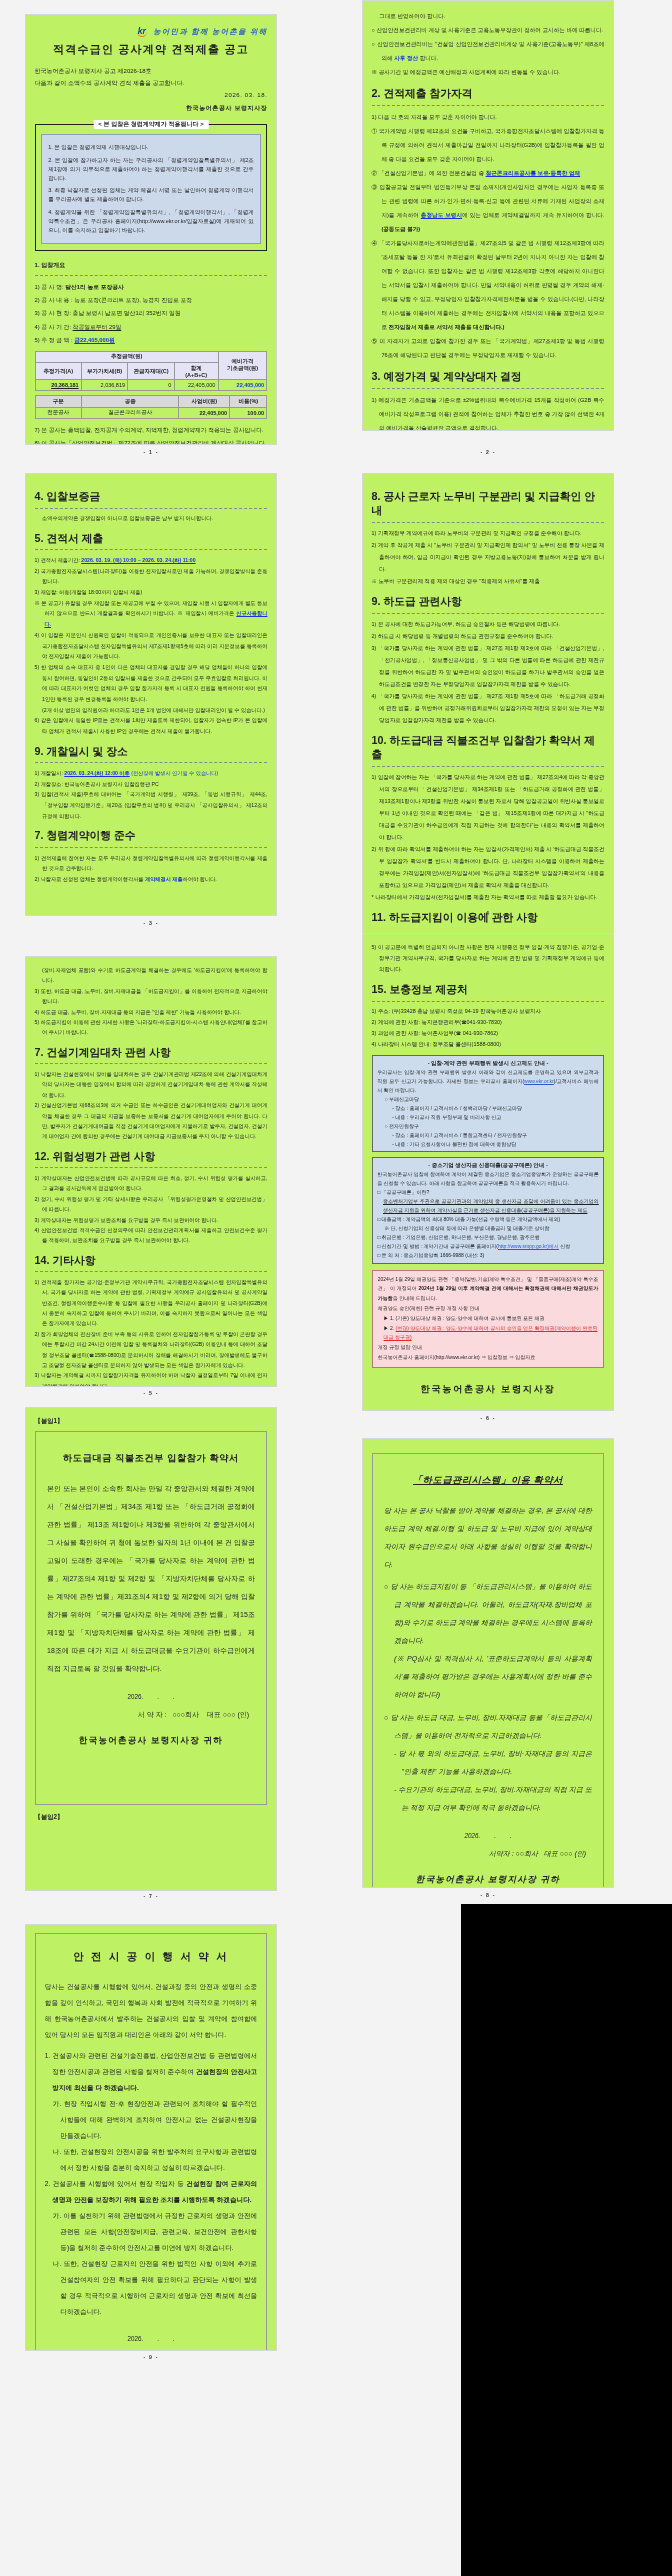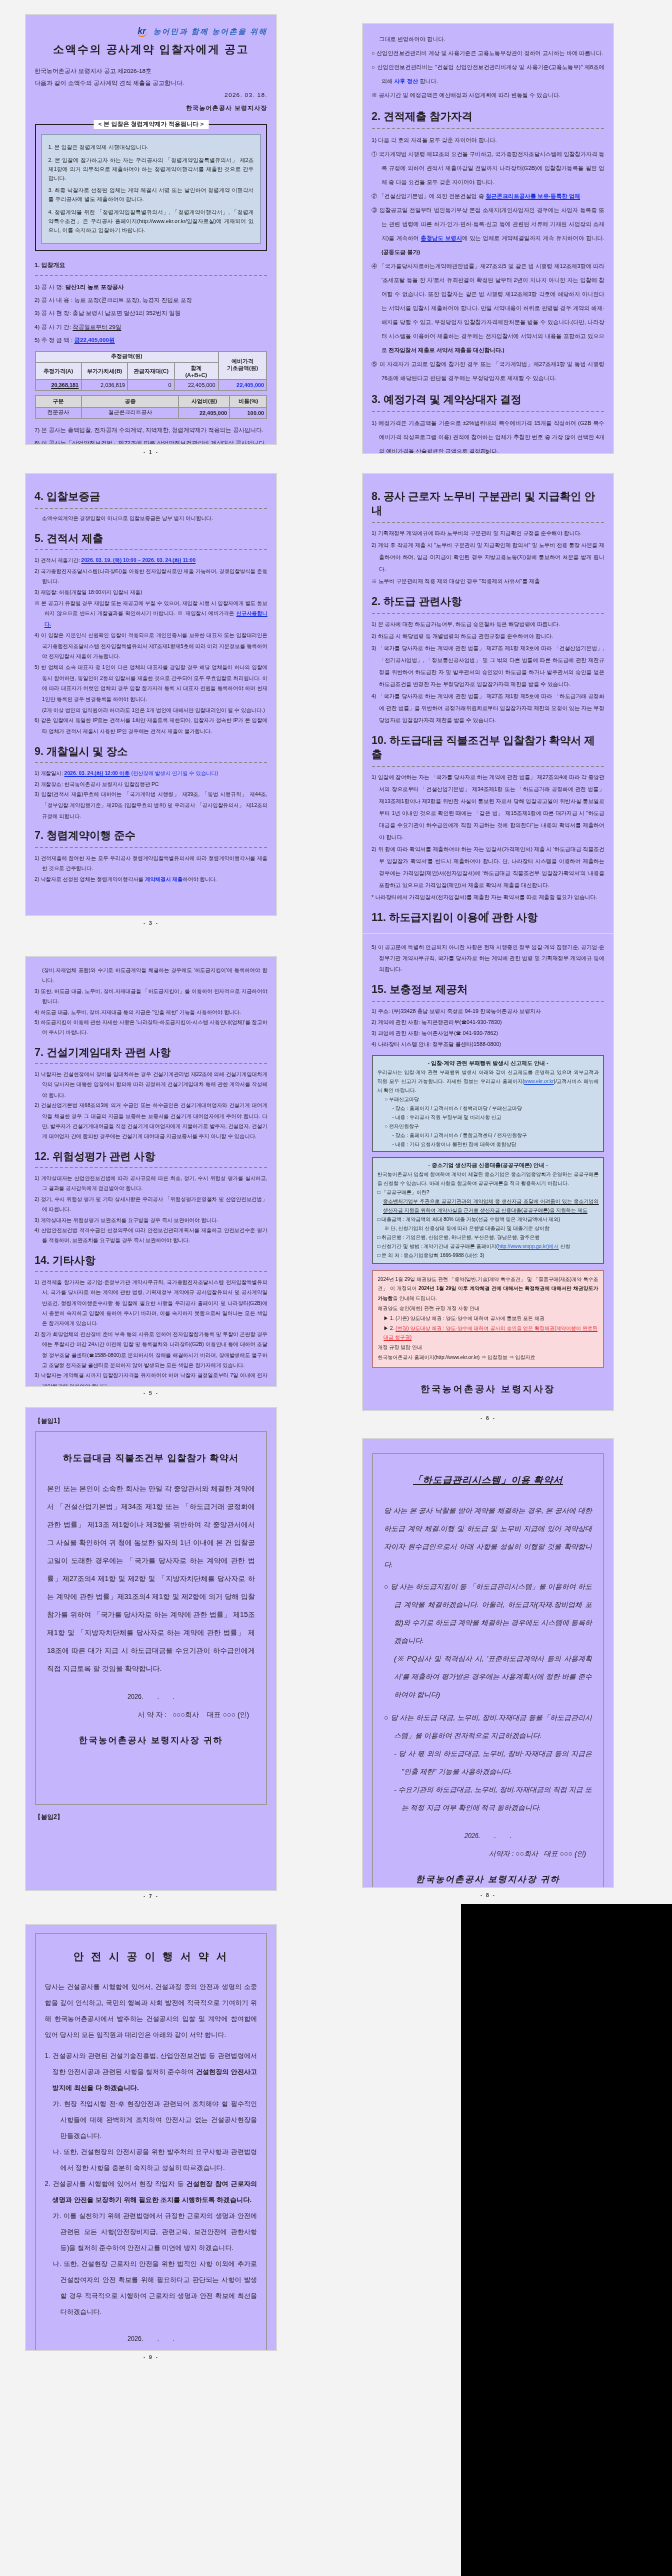--- a/index.html
+++ b/index.html
@@ -1,18 +1,18 @@
 <!DOCTYPE html>
 <html style="font-size:9.2px"><head>
 <meta charset="utf-8">
 <style>
   html,body{margin:0;padding:0;}
   .canvas{position:relative;width:673px;height:2576px;background:#f3f3f3;
     font-family:"Liberation Sans",sans-serif;color:#222;overflow:hidden;}
-  .page{position:absolute;background:#c4b5fd;border:0.6px solid #d6d6d6;width:252px;
+  .page{position:absolute;background:#bef264;border:0.6px solid #d6d6d6;width:252px;
     box-sizing:border-box;overflow:hidden;padding:8px 8.6px;}
   .colL{left:25px;} .colR{left:362px;}
   .pn{position:absolute;width:252px;text-align:center;font-size:5.2px;font-weight:bold;
     letter-spacing:1.2px;color:#333;}
   p{margin:0;}
   .jt{text-align:justify;}
   .hang{padding-left:7.5px;text-indent:-7.5px;}
   .hang2{padding-left:9.8px;text-indent:-9.8px;}
   .ind{padding-left:7.5px;}
   .sec{font-weight:bold;margin:8px 0 2.3px 0;}
@@ -76,21 +76,21 @@
 </head>
 <body>
 
 <div class="canvas">
 
   <div class="page colL" style="top:14.4px;height:431px;">
     <div class="logo-row">
       <span class="logo-kr">kr</span>
       <span class="logo-text">농어민과 함께 농어촌을 위해</span>
     </div>
-    <div class="doc-title">소액수의 공사계약 입찰자에게 공고</div>
+    <div class="doc-title">적격수급인 공사계약 견적제출 공고</div>
     <p class="p1meta">한국농어촌공사 보령지사 공고 제2026-18호</p>
     <p class="p1meta">다음과 같이 소액수의 공사계약 견적 제출을 공고합니다.</p>
     <p class="p1right">2026. 03. 18.</p>
     <p class="p1right b">한국농어촌공사 보령지사장</p>
     <div class="intg-box">
       <div class="intg-title">&lt; 본 입찰은 청렴계약제가 적용됩니다 &gt;</div>
       <div class="intg-inner">
         <p class="jt">1. 본 입찰은 청렴계약제 시행대상입니다.</p>
         <p class="jt">2. 본 입찰에 참가하고자 하는 자는 우리공사의 「청렴계약입찰특별유의서」 제2조 제1항에 의거 의무적으로 제출하여야 하는 청렴계약이행각서를 제출한 것으로 간주합니다.</p>
         <p class="jt">3. 최종 낙찰자로 선정된 업체는 계약 체결시 서명 또는 날인하여 청렴계약 이행각서를 우리공사에 별도 제출하여야 합니다.</p>
@@ -146,21 +146,21 @@
     </tbody>
       </table>
     <div class="p1items">
       <p class="jt hang">7) 본 공사는 총액입찰, 전자공개 수의계약, 지역제한, 청렴계약제가 적용되는 공사입니다.</p>
       <p class="jt hang">8) 이 공사는「산업안전보건법」제72조에 따른 산업안전보건관리비 계상대상 공사입니다.</p>
 
     </div>
   </div>
   <div class="pn" style="left:25px;top:449px;">- 1 -</div>
 
-  <div class="page colR p2t" style="top:23px;height:431px;">
+  <div class="page colR p2t" style="top:0;height:431px;">
     <p class="jt ind">그대로 반영하여야 합니다.</p>
     <p class="jt hang2">○ 산업안전보건관리비 계상 및 사용기준은 고용노동부장관이 정하여 고시하는 바에 따릅니다.</p>
     <p class="jt hang2"><span>○ 산업안전보건관리비는 "건설업 산업안전보건관리비계상 및 사용기준(고용노동부)" 제8조에 의해 </span><span class="bb">사후 정산</span><span> 합니다.</span></p>
     <p class="jt hang2">※ 공사기간 및 예정금액은 예산배정과 사업계획에 따라 변동될 수 있습니다.</p>
     <h3 class="sec">2. 견적제출 참가자격</h3>
     <div class="dash"></div>
     <p class="jt hang">1) 다음 각 호의 자격을 모두 갖춘 자이어야 합니다.</p>
     <p class="jt hang2">① 국가계약법 시행령 제12조의 요건을 구비하고, 국가종합전자조달시스템에 입찰참가자격 등록 규정에 의하여 견적서 제출마감일 전일까지 나라장터(G2B)에 입찰참가등록을 필한 업체 중 다음 요건을 모두 갖춘 자이어야 합니다.</p>
     <p class="jt hang2"><span>② 「건설산업기본법」에 의한 전문건설업 중 </span><span class="bu">철근콘크리트공사를 보유·등록한 업체</span></p>
     <p class="jt hang2"><span>③ 입찰공고일 전일부터 법인등기부상 본점 소재지(개인사업자인 경우에는 사업자 등록증 또는 관련 법령에 따른 허가·인가·면허·등록·신고 등에 관련된 서류에 기재된 사업장의 소재지)를 계속하여 </span><span class="bu">충청남도 보령시</span><span>에 있는 업체로 계약체결일까지 계속 유지하여야 합니다.</span><span class="b">(공동도급 불가)</span></p>
@@ -198,21 +198,21 @@
     <p class="jt hang"><span>2) 낙찰자로 선정된 업체는 청렴계약이행각서를 </span><span class="bb">계약체결시 제출</span><span>하여야 합니다.</span></p>
   </div>
   <div class="pn" style="left:25px;top:920px;">- 3 -</div>
 
   <div class="page colR p4t" style="top:473px;height:535px;">
     <h3 class="sec">8. 공사 근로자 노무비 구분관리 및 지급확인 안내</h3>
     <div class="dash"></div>
     <p class="jt hang">1) 기획재정부 계약예규에 따라 노무비의 구분관리 및 지급확인 규정을 준수해야 합니다.</p>
     <p class="jt hang">2) 계약 후 착공계 제출 시 "노무비 구분관리 및 지급확인제 합의서" 및 노무비 전용 통장 사본을 제출하여야 하며, 임금 미지급이 확인된 경우 지방고용노동(지)청에 통보하여 처분을 받게 됩니다.</p>
     <p class="jt hang2">※ 노무비 구분관리제 적용 제외 대상인 경우 "적용제외 사유서"를 제출</p>
-    <h3 class="sec">2. 하도급 관련사항</h3>
+    <h3 class="sec">9. 하도급 관련사항</h3>
     <div class="dash"></div>
     <p class="jt hang">1) 본 공사에 대한 하도급가능여부, 하도급 승인절차 등은 해당법령에 따릅니다.</p>
     <p class="jt hang">2) 하도급 시 해당법령 등 개별법령의 하도급 관련규정을 준수하여야 합니다.</p>
     <p class="jt hang">3) 「국가를 당사자로 하는 계약에 관한 법률」 제27조 제1항 제3호에 따라 「건설산업기본법」, 「전기공사업법」, 「정보통신공사업법」 및 그 밖의 다른 법률에 따른 하도급에 관한 제한규정을 위반하여 하도급한 자 및 발주관서의 승인없이 하도급을 하거나 발주관서의 승인을 얻은 하도급조건을 변경한 자는 부정당업자로 입찰참가자격 제한을 받을 수 있습니다.</p>
     <p class="jt hang">4) 「국가를 당사자로 하는 계약에 관한 법률」 제27조 제1항 제5호에 따라 「하도급거래 공정화에 관한 법률」을 위반하여 공정거래위원회로부터 입찰참가자격 제한의 요청이 있는 자는 부정당업자로 입찰참가자격 제한을 받을 수 있습니다.</p>
     <h3 class="sec">10. 하도급대금 직불조건부 입찰참가 확약서 제출</h3>
     <div class="dash"></div>
     <p class="jt hang">1) 입찰에 참여하는 자는 「국가를 당사자로 하는 계약에 관한 법률」 제27조의4에 따라 각 중앙관서의 장으로부터 「건설산업기본법」 제34조제1항 또는 「하도급거래 공정화에 관한 법률」 제13조제1항이나 제3항을 위반한 사실이 통보된 자로서 당해 입찰공고일이 위반사실 통보일로부터 1년 이내인 것으로 확인된 때에는 「같은 법」 제15조제1항에 따른 대가지급 시 "하도급대금을 수요기관이 하수급인에게 직접 지급하는 것에 합의한다"는 내용의 확약서를 제출하여야 합니다.</p>
     <p class="jt hang">2) 위 항에 따라 확약서를 제출하여야 하는 자는 입찰서(가격제안서) 제출 시 '하도급대금 직불조건부 입찰참가 확약서'를 반드시 제출하여야 합니다. 단, 나라장터 시스템을 이용하여 제출하는 경우에는 가격입찰(제안)서(전자입찰서)에 '하도급대금 직불조건부 입찰참가확약서'의 내용을 포함하고 있으므로 가격입찰(제안)서 제출로 확약서 제출을 대신합니다.</p>
     <p class="jt hang2">* 나라장터에서 가격입찰서(전자입찰서)를 제출한 자는 확약서를 따로 제출할 필요가 없습니다.</p>

